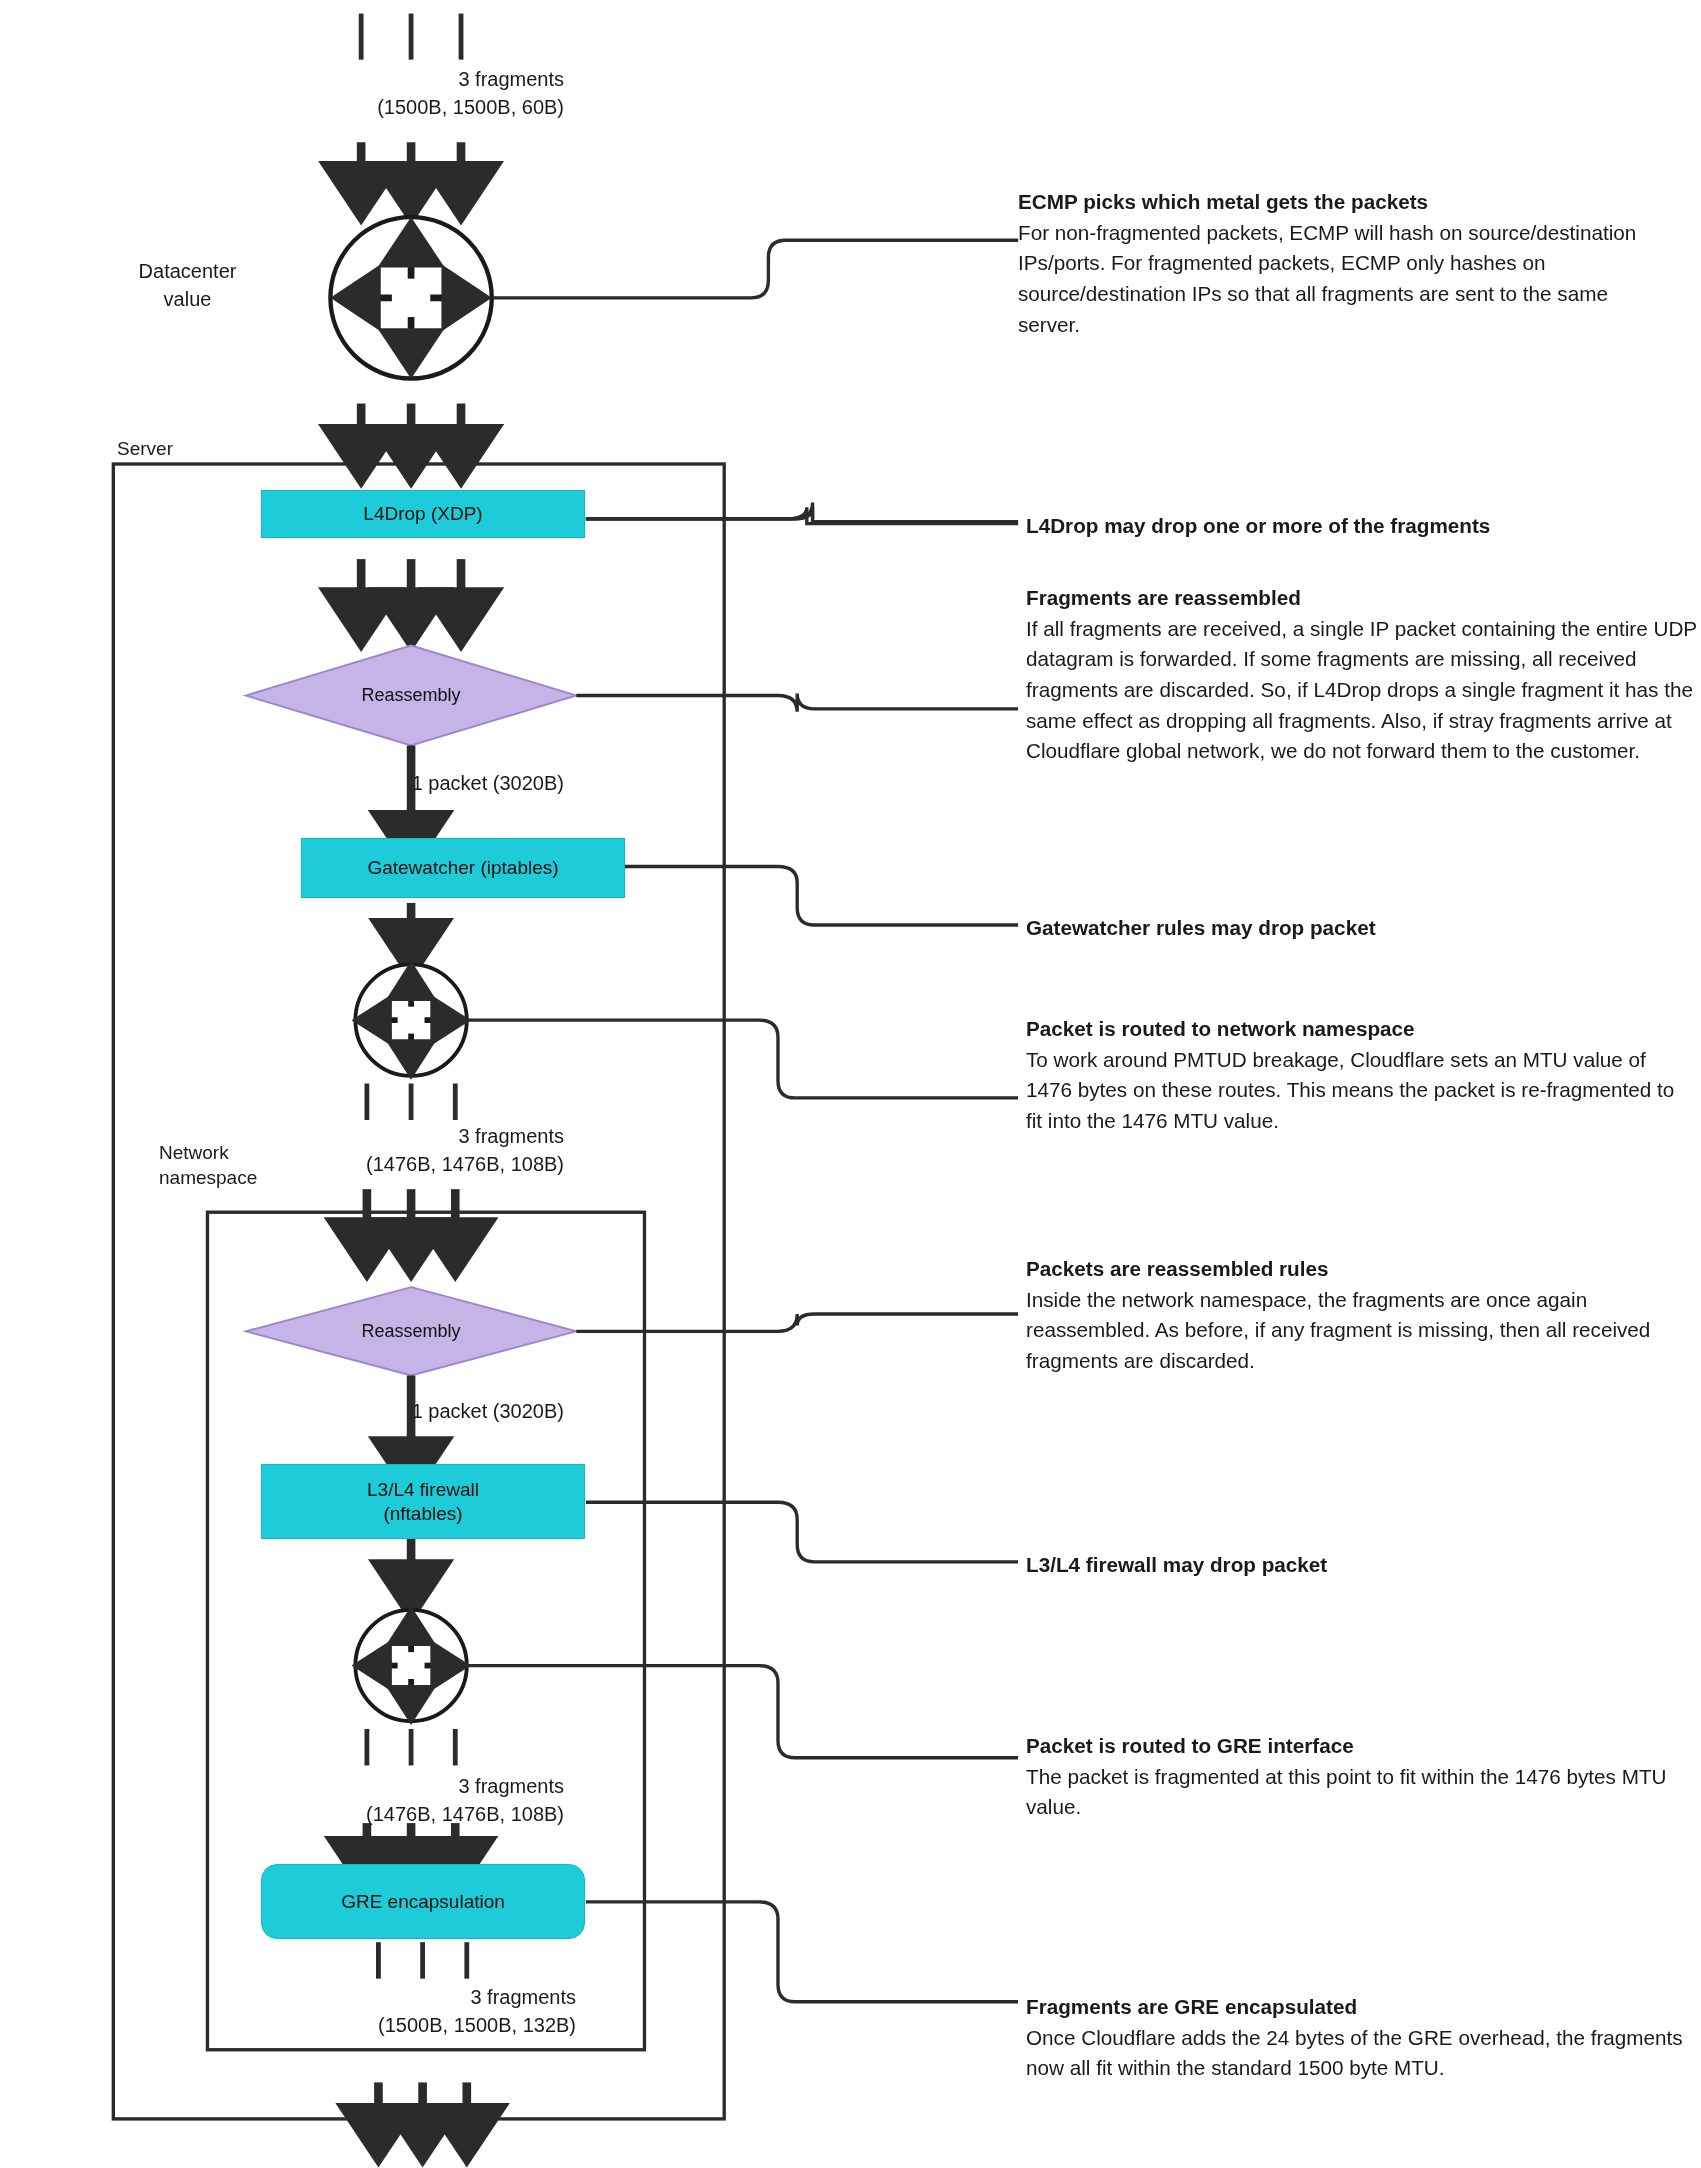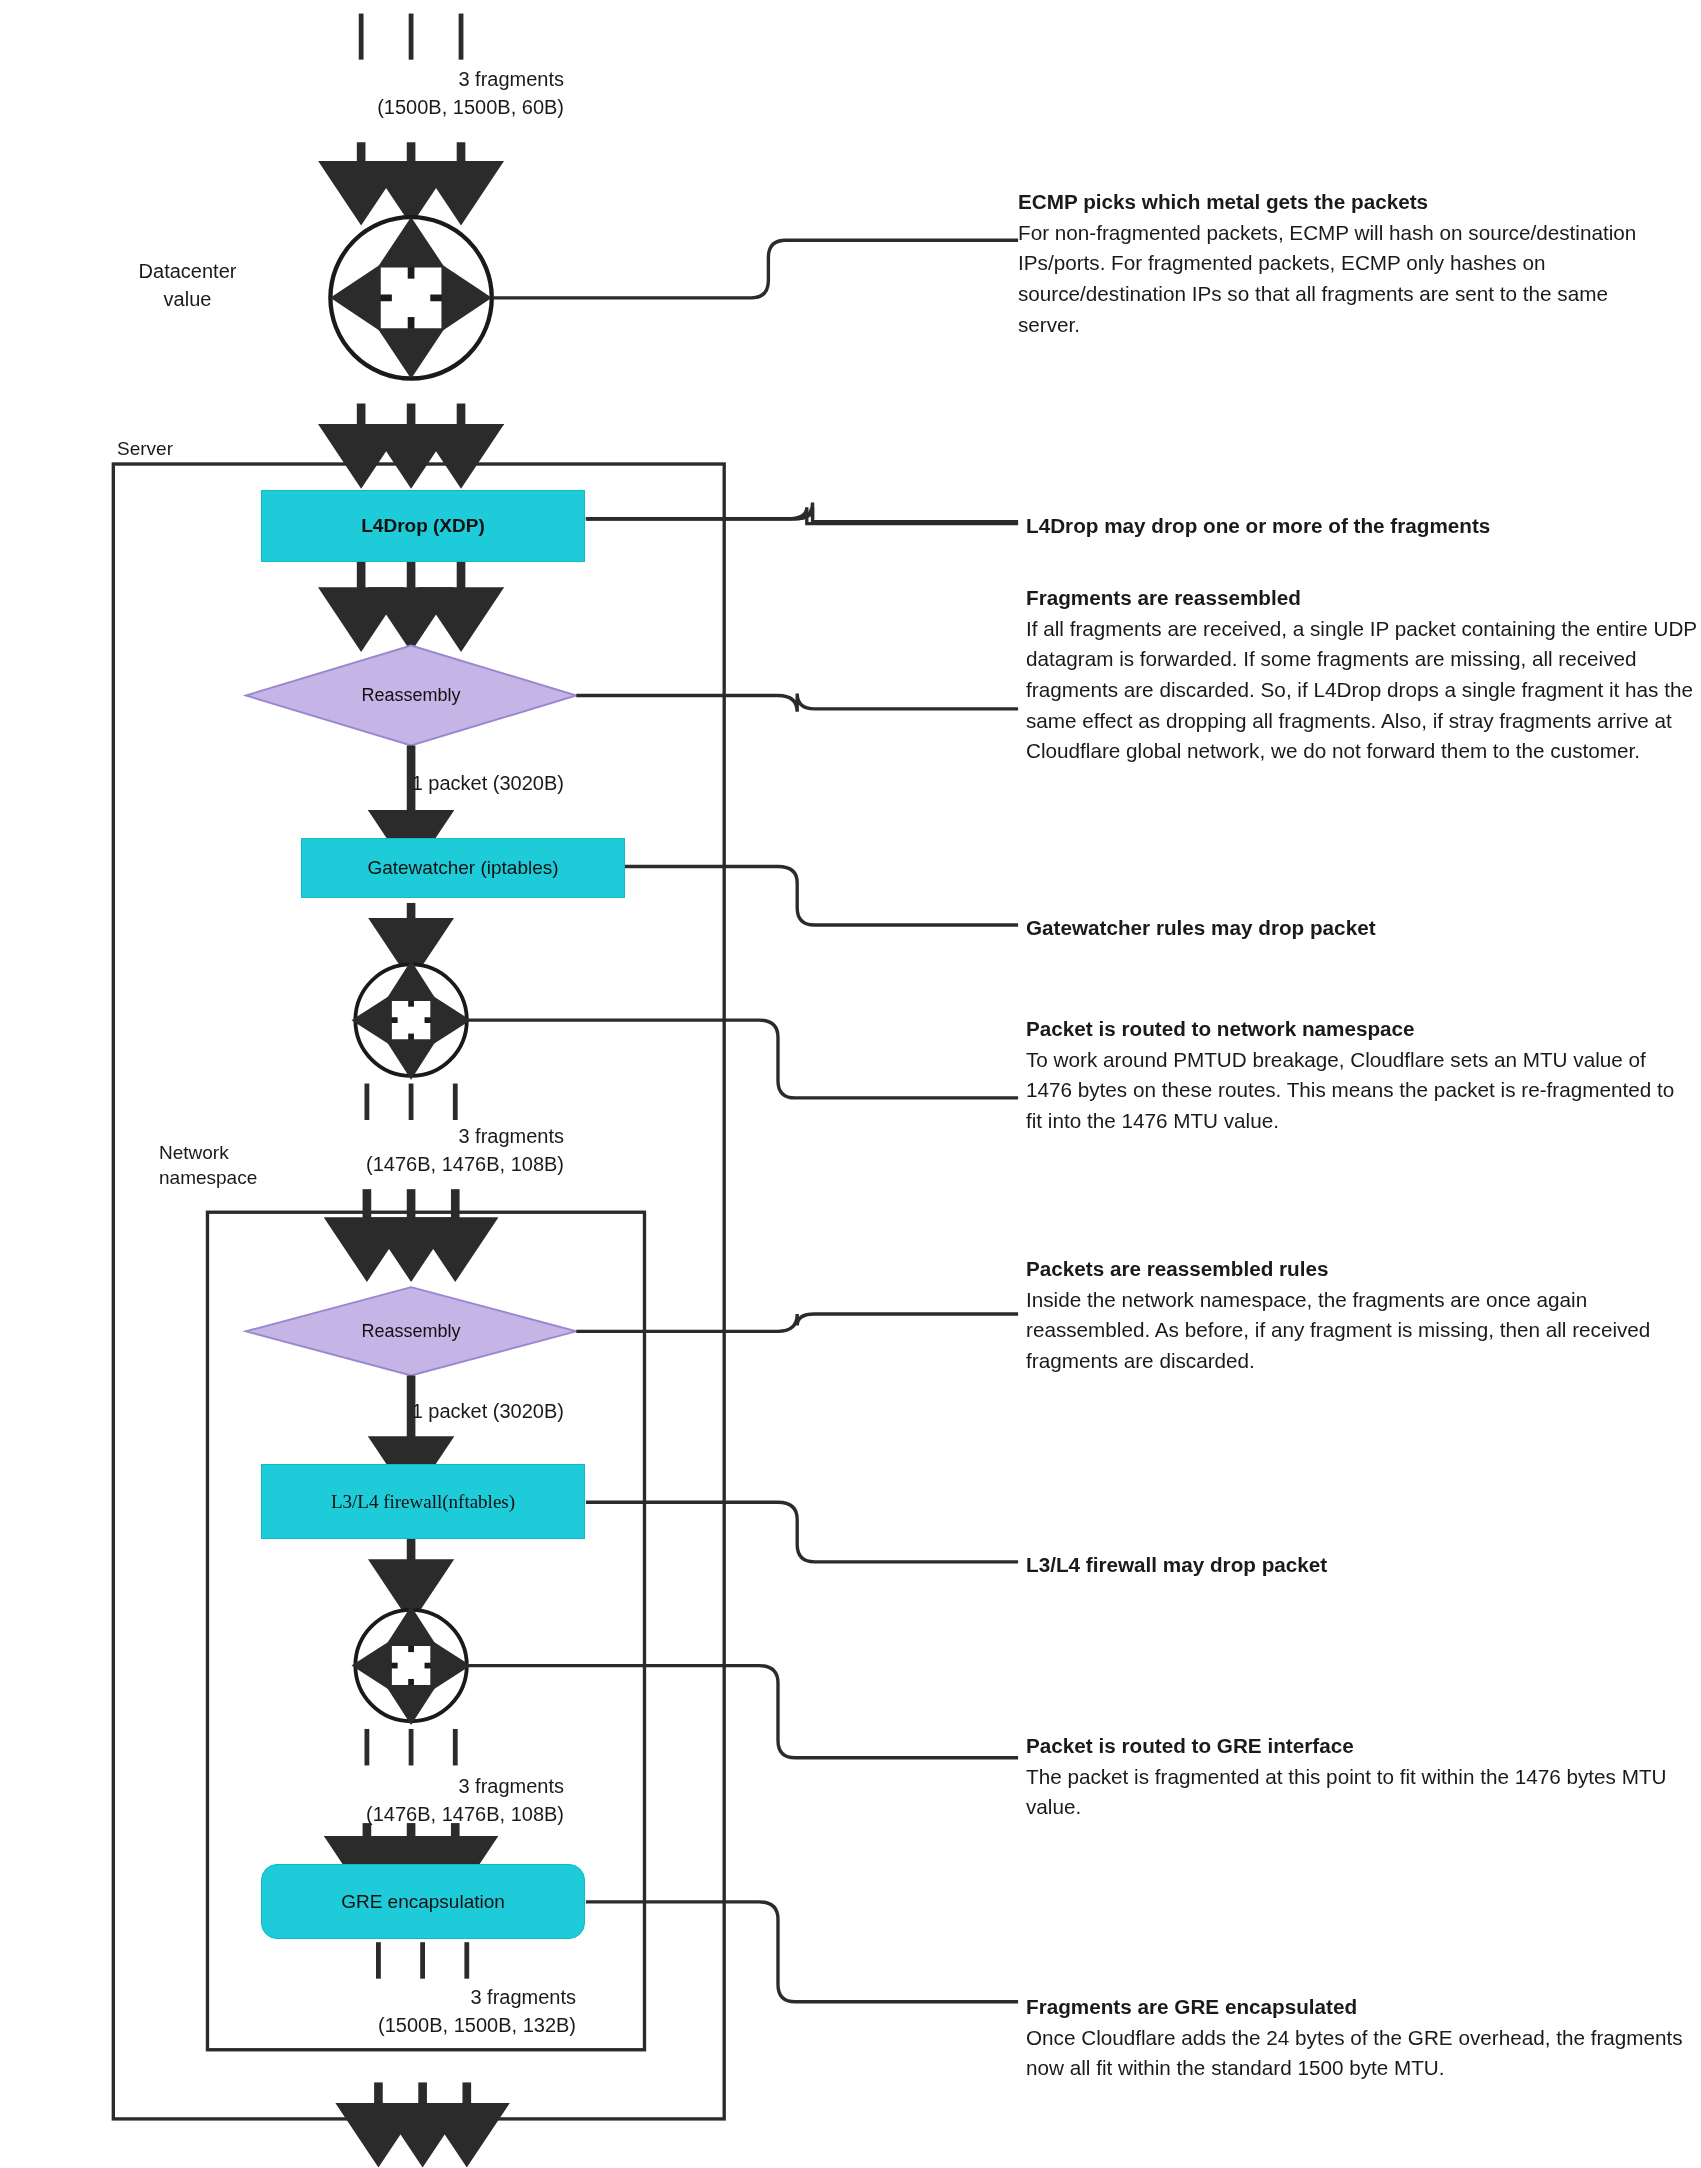--- a/index.html
+++ b/index.html
@@ -229,21 +229,21 @@
 
   <div class="plain-label" style="left:96px; top:257px; width:183px; text-align:center;">
     <span>Datacenter</span><br>
     <span>value</span>
   </div>
 
   <div class="container-label" style="left:117px; top:437px;">
     <span>Server</span>
   </div>
 
-  <div class="node-box" style="left:261px; top:490px; width:324px; height:72px;font-weight:bold;">
+  <div class="node-box" style="left:261px; top:490px; width:324px; height:48px;">
     <span>L4Drop (XDP)</span>
   </div>
 
   <div class="diamond-label" style="left:288px; top:672px; width:246px; height:46px;">
     <span>Reassembly</span>
   </div>
 
   <div class="plain-label" style="left:257px; top:769px; width:307px;">
     <span>1 packet (3020B)</span>
   </div>
@@ -263,21 +263,21 @@
   </div>
 
   <div class="diamond-label" style="left:288px; top:1308px; width:246px; height:46px;">
     <span>Reassembly</span>
   </div>
 
   <div class="plain-label" style="left:257px; top:1397px; width:307px;">
     <span>1 packet (3020B)</span>
   </div>
 
-  <div class="node-box" style="left:261px; top:1464px; width:324px; height:75px; flex-direction:row;font-family:Liberation Serif, serif;">
+  <div class="node-box" style="left:261px; top:1464px; width:324px; height:75px; flex-direction:column;">
     <span>L3/L4 firewall</span>
     <span>(nftables)</span>
   </div>
 
   <div class="plain-label" style="left:257px; top:1772px; width:307px;">
     <span>3 fragments</span><br>
     <span>(1476B, 1476B, 108B)</span>
   </div>
 
   <div class="node-box" style="left:261px; top:1864px; width:324px; height:75px;border-radius:16px;">

